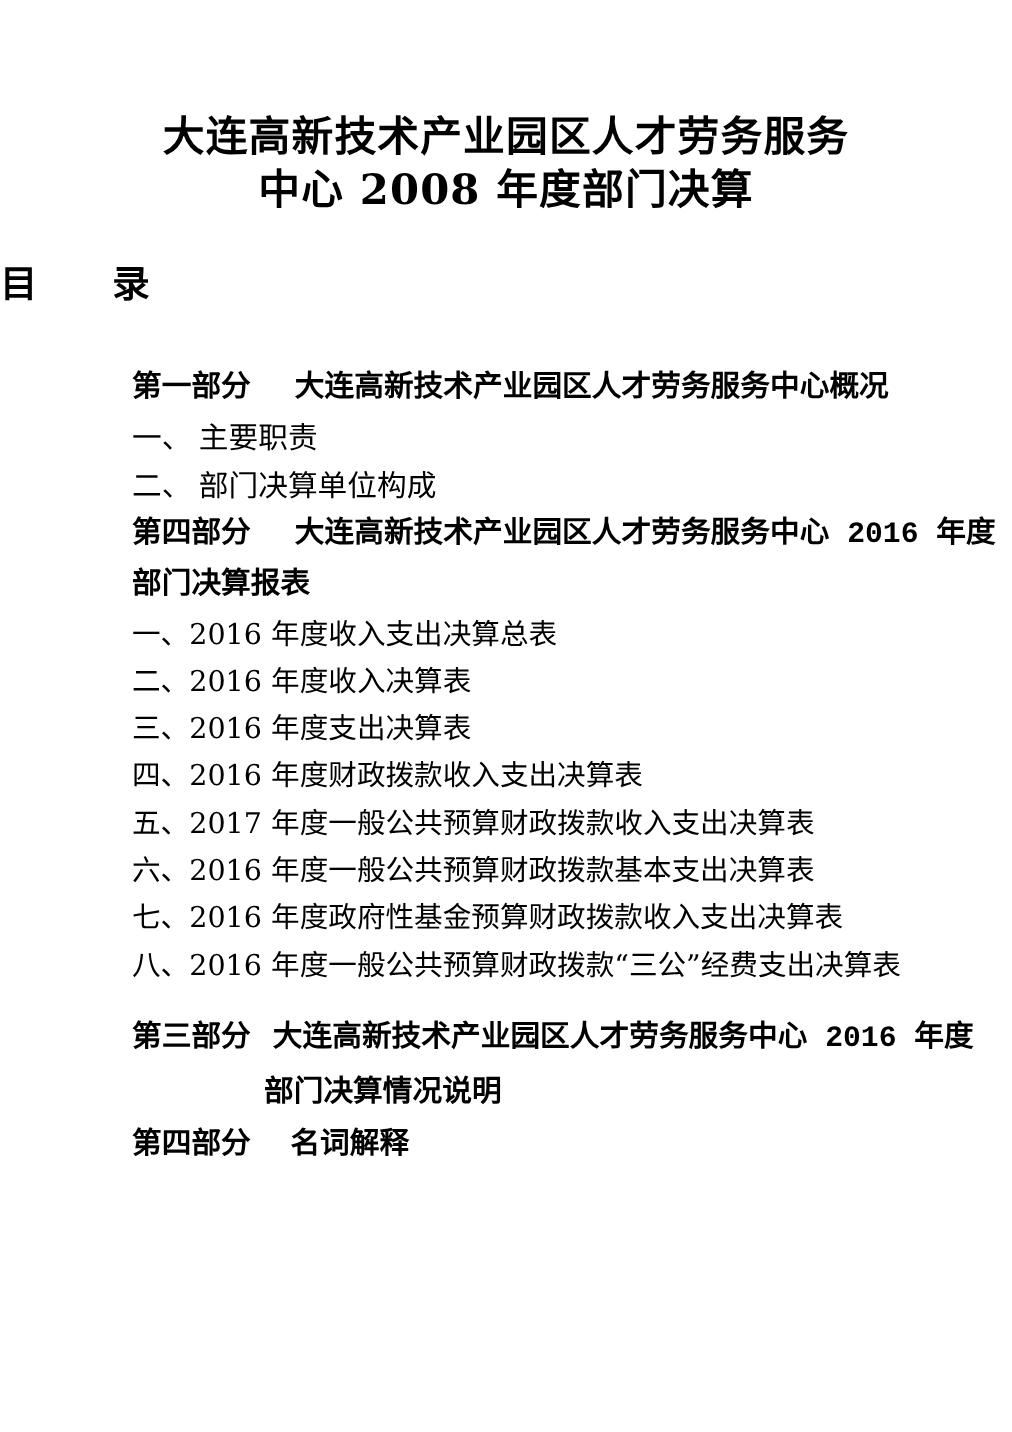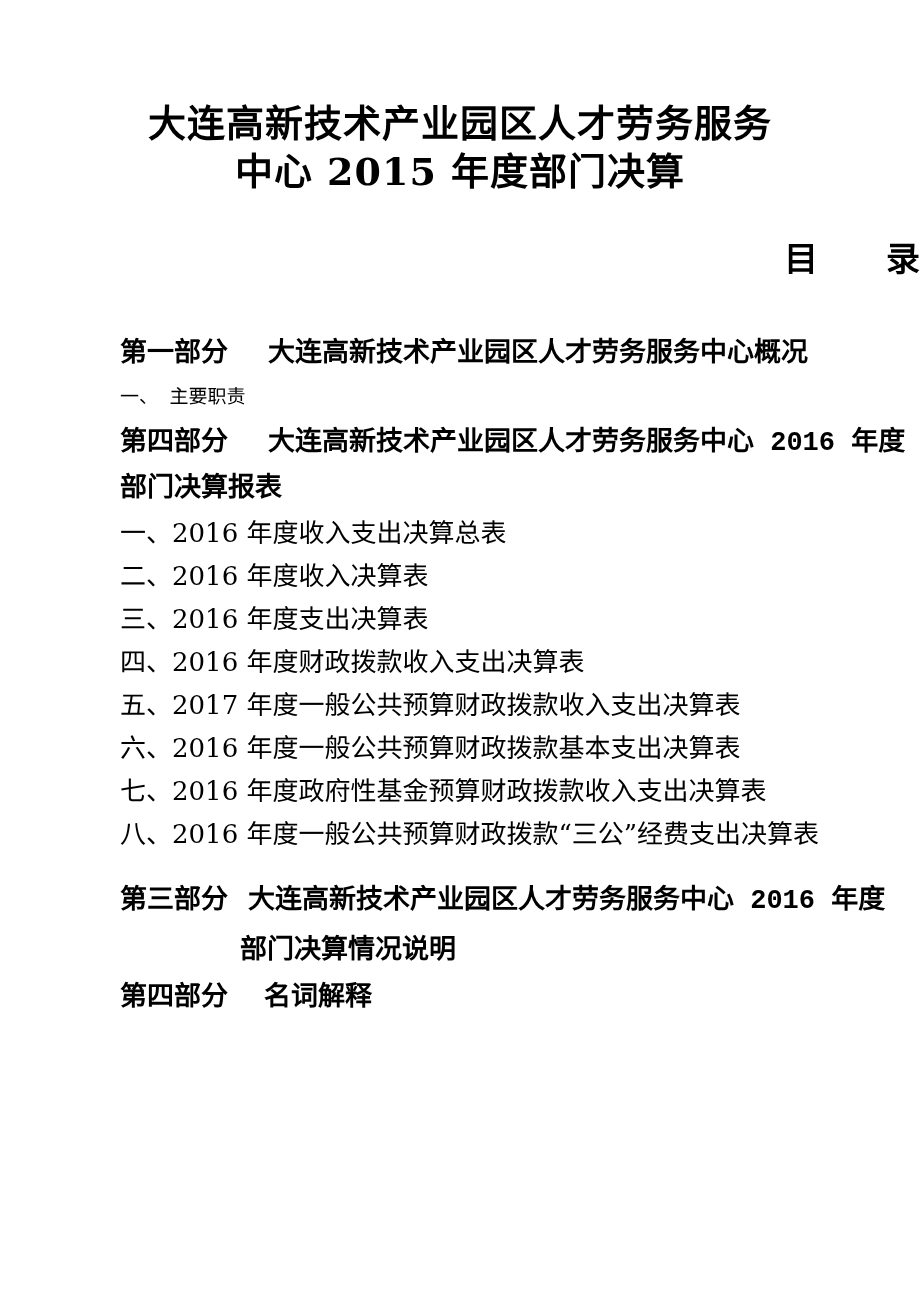--- a/index.html
+++ b/index.html
@@ -25,21 +25,21 @@
     font-weight: 700;
     font-size: 38px;
     line-height: 48px;
     letter-spacing: 1px;
   }
   .doc-title .title-line {
     display: block;
   }
   .toc-heading {
     margin-top: 42px;
-    text-align: right;
+    text-align: left;
     font-family: "DejaVu Serif", "Liberation Serif", serif;
     font-weight: 700;
     font-size: 34px;
     line-height: 42px;
   }
   .content {
     margin: 0 110px 0 120px;
   }
   
   .section-line {
@@ -51,23 +51,23 @@
   }
   .part1-heading {
     margin-top: 52px;
     line-height: 44px;
   }
   .section-label.gap-40 { padding-right: 40px; }
   .section-label.gap-20 { padding-right: 20px; }
   .section-label.gap-36 { padding-right: 36px; }
   
   .sub-item {
-    font-family: Liberation Mono, monospace;
+    font-family: Liberation Serif, serif;
     font-weight: 400;
-    font-size: 19px;
+    font-size: 27px;
     line-height: 44px;
     white-space: nowrap;
   }
   .report-list {
   }
   .list-item {
     font-family: "DejaVu Serif", "Liberation Serif", serif;
     font-weight: 400;
     font-size: 26px;
     line-height: 43px;
@@ -85,31 +85,32 @@
     line-height: 45px;
   }
 </style>
 </head>
 <body>
 
 <div class="page">
 
   <h1 class="doc-title">
     <span class="title-line">大连高新技术产业园区人才劳务服务</span>
-    <span class="title-line">中心 2015 年度部门决算</span>
+    <span class="title-line">中心 2008 年度部门决算</span>
   </h1>
 
   <div class="toc-heading">目　　录</div>
 
   <div class="content">
 
     <div class="section-line part1-heading">
       <span class="section-label gap-40">第一部分</span><span>大连高新技术产业园区人才劳务服务中心概况</span>
     </div>
     <div class="sub-item">一、 主要职责</div>
+    <div class="sub-item">二、 部门决算单位构成</div>
 
     <div class="section-line">
       <span class="section-label gap-40">第四部分</span><span>大连高新技术产业园区人才劳务服务中心 2016 年度</span>
     </div>
     <div class="section-line">
       <span>部门决算报表</span>
     </div>
 
     <div class="report-list">
       <div class="list-item">一、2016 年度收入支出决算总表</div>

